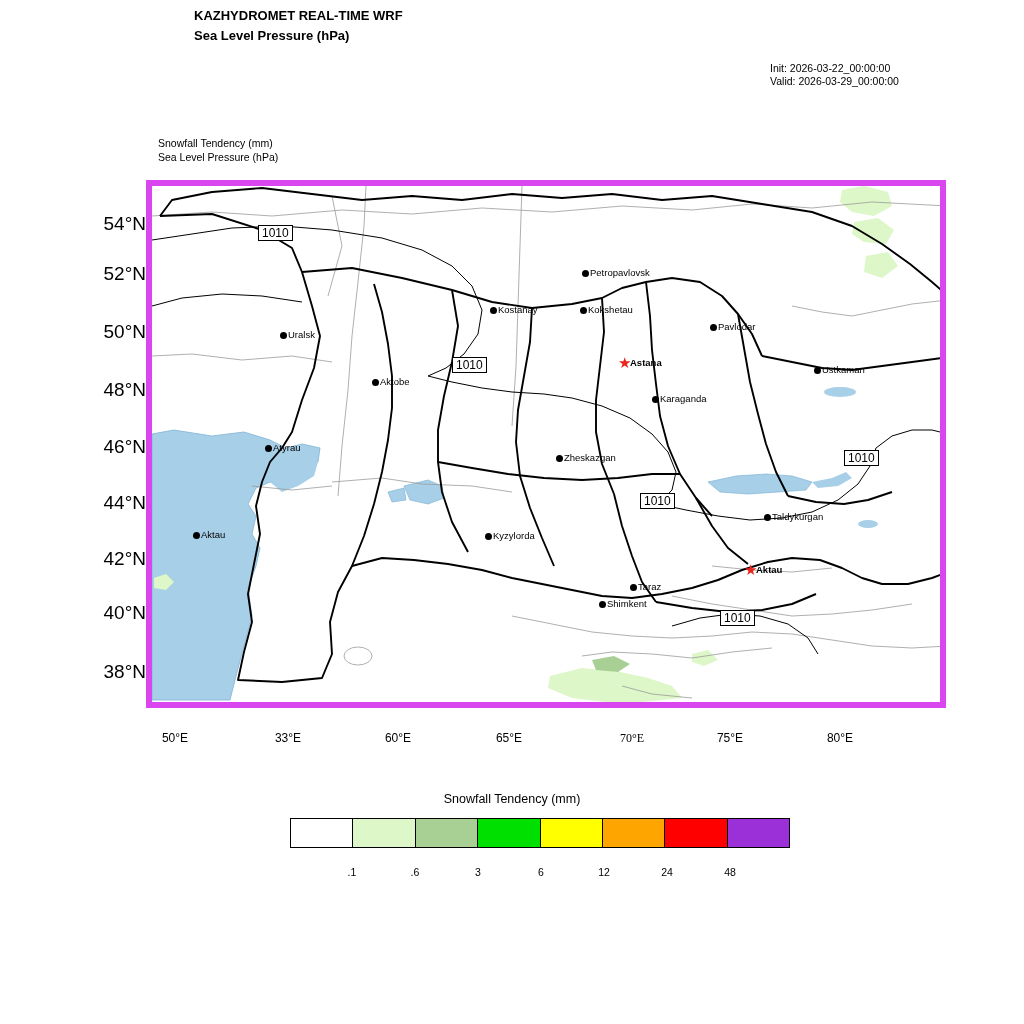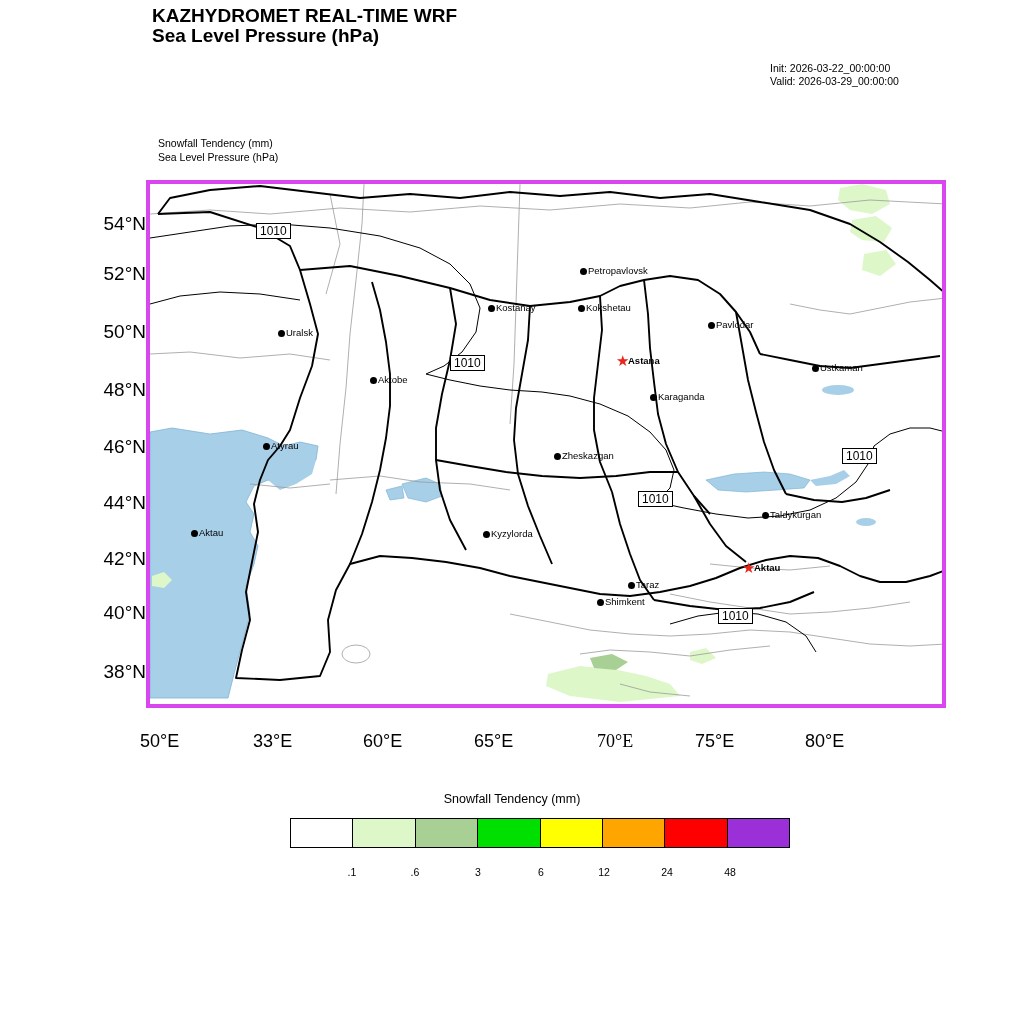--- a/index.html
+++ b/index.html
@@ -5,32 +5,32 @@
   html,body{margin:0;padding:0;}
   body{
     width:1024px;height:1024px;
     background:#ffffff;
     font-family:"Liberation Sans", sans-serif;
     color:#000;
     position:relative;
     overflow:hidden;
   }
   .title-block{position:absolute;left:152px;top:6px;}
-  .title-line{font-size:19px;font-weight:bold;line-height:20px;white-space:nowrap;}
+  .title-line{font-size:13px;font-weight:bold;line-height:20px;white-space:nowrap;margin-left:42px;}
   .init-block{position:absolute;left:770px;top:62px;font-size:10.5px;line-height:13px;}
   .legend-text{position:absolute;left:158px;top:136px;font-size:10.5px;line-height:14px;}
 
   .map-frame{
     position:absolute;left:146px;top:180px;width:800px;height:528px;
-    border:4px solid #d946ef;box-sizing:border-box;background:#fff;overflow:hidden;text-align:center;
+    border:6px solid #d946ef;box-sizing:border-box;background:#fff;overflow:hidden;text-align:center;
   }
   .map-svg{position:absolute;left:0;top:0;width:798px;height:526px;}
 
   .ylabels span{position:absolute;font-size:19px;text-align:right;width:70px;}
-  .xlabels span{position:absolute;font-size:18px;text-align:left;width:70px;}
+  .xlabels span{position:absolute;font-size:12px;text-align:center;width:70px;}
 
   .city{position:absolute;}
   .city .dot{
     position:absolute;left:0;top:0;width:7px;height:7px;border-radius:50%;
     background:#000;
   }
   .city .nm{position:absolute;left:8px;top:-3px;font-size:9.5px;white-space:nowrap;}
   .city.capital .nm{font-weight:bold;}
   .star{position:absolute;color:#e8261c;font-size:15px;line-height:15px;left:-4px;top:-5px;}
 

